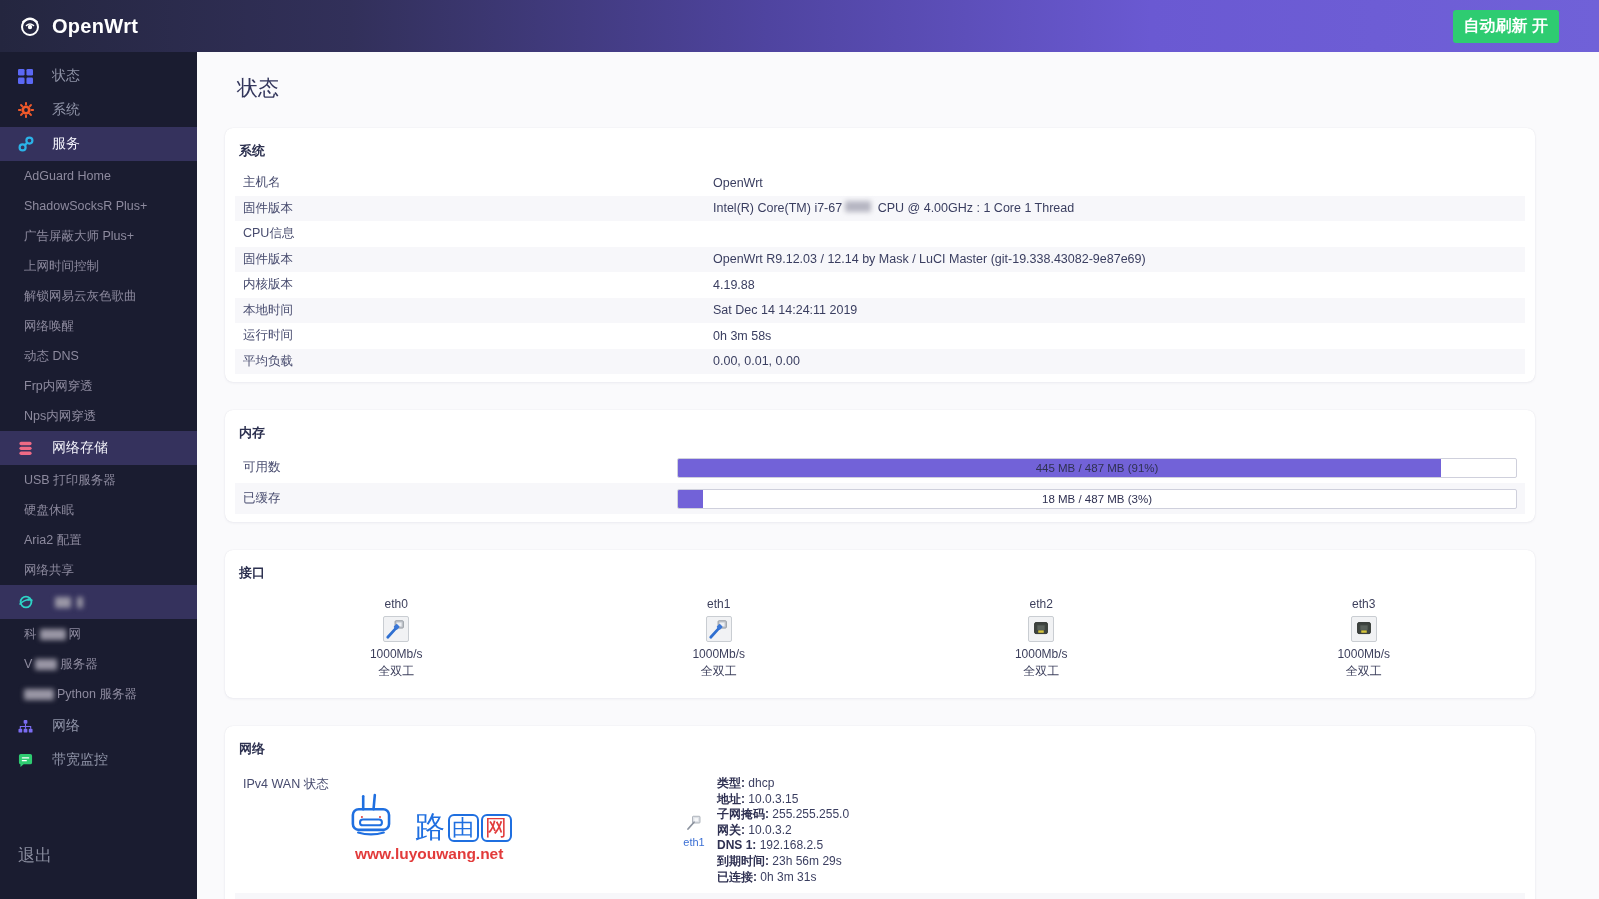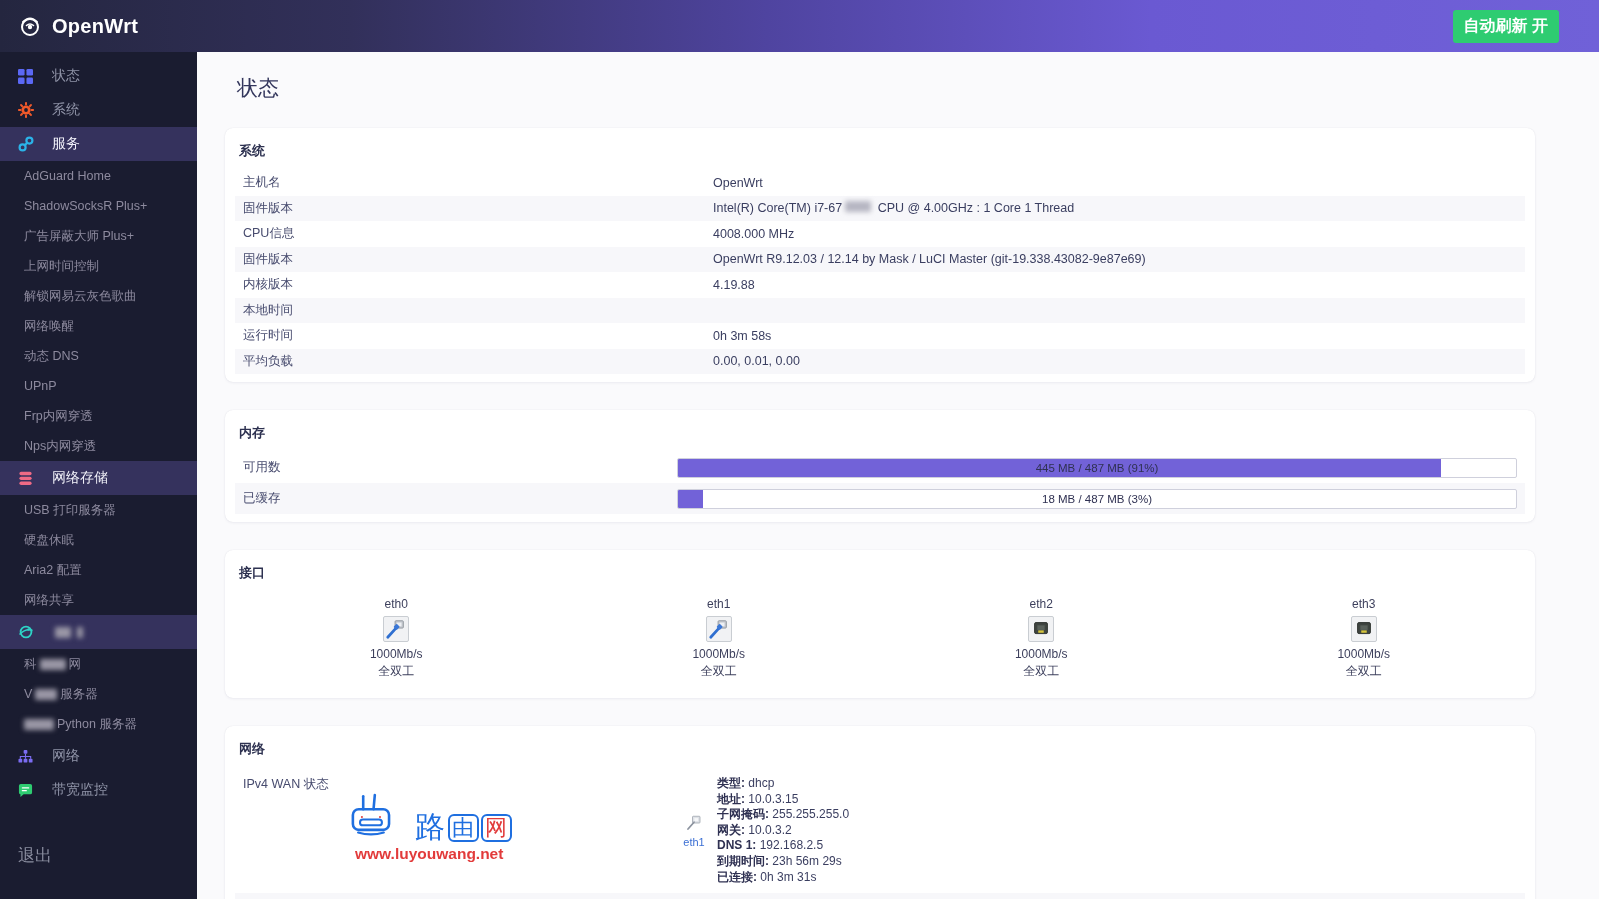--- a/index.html
+++ b/index.html
@@ -157,23 +157,20 @@
   <div class="nav-sub">
       <span>解锁网易云灰色歌曲</span>
     </div>
   <div class="nav-sub">
       <span>网络唤醒</span>
     </div>
   <div class="nav-sub">
       <span>动态 DNS</span>
     </div>
   <div class="nav-sub">
-      <span>UPnP</span>
-    </div>
-  <div class="nav-sub">
       <span>Frp内网穿透</span>
     </div>
   <div class="nav-sub">
       <span>Nps内网穿透</span>
     </div>
 
   <div class="nav-item active">
     <span class="nico">
       <svg width="15" height="15" viewBox="0 0 16 16" fill="#ef6a85">
         <rect x="1.5" y="0.8" width="13" height="3.6" rx="1.8"></rect>
@@ -264,32 +261,32 @@
         <div class="tvalue">OpenWrt</div>
       </div>
       <div class="trow">
         <div class="tlabel">固件版本</div>
         <div class="tvalue">
           <span>Intel(R) Core(TM) i7-67</span><span class="censor light cw-26" style="vertical-align:0;"></span><span> CPU @ 4.00GHz : 1 Core 1 Thread</span>
         </div>
       </div>
       <div class="trow">
         <div class="tlabel">CPU信息</div>
-        <div class="tvalue">4008.000 MHz</div>
       </div>
       <div class="trow">
         <div class="tlabel">固件版本</div>
         <div class="tvalue">OpenWrt R9.12.03 / 12.14 by Mask / LuCI Master (git-19.338.43082-9e87e69)</div>
       </div>
       <div class="trow">
         <div class="tlabel">内核版本</div>
         <div class="tvalue">4.19.88</div>
       </div>
       <div class="trow">
         <div class="tlabel">本地时间</div>
+        <div class="tvalue">Sat Dec 14 14:24:11 2019</div>
       </div>
       <div class="trow">
         <div class="tlabel">运行时间</div>
         <div class="tvalue">0h 3m 58s</div>
       </div>
       <div class="trow">
         <div class="tlabel">平均负载</div>
         <div class="tvalue">0.00, 0.01, 0.00</div>
       </div>
     </div>

